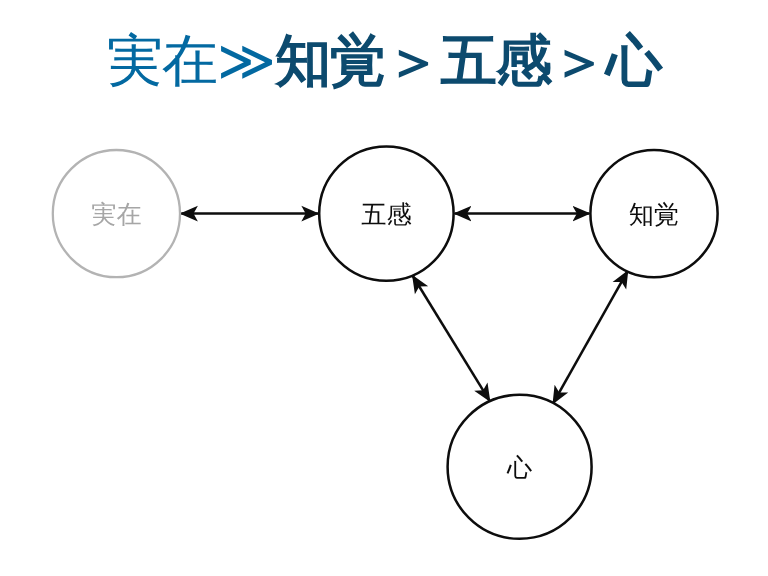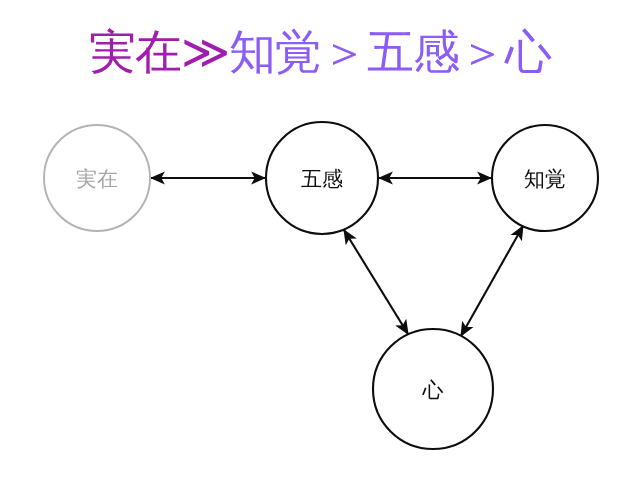--- a/index.html
+++ b/index.html
@@ -24,22 +24,22 @@
     left: 0;
     top: 22px;
     width: 640px;
     text-align: center;
     font-size: 47px;
     line-height: 60px;
     letter-spacing: -1px;
     white-space: nowrap;
     font-family: "DejaVu Sans", "Liberation Sans", sans-serif;
   }
-  #title .dim  { color: #a21caf; margin-top: 24px; }
-  #title .bold { color: #8b5cf6; font-weight: 400; }
+  #title .dim  { color: #0369a1; margin-top: 24px; }
+  #title .bold { color: #0c4a6e; font-weight: 700; }
   #diagram {
     position: absolute;
     left: 0;
     top: 0;
     width: 640px;
     height: 480px;
   }
   .node-label {
     font-size: 21px;
     font-family: "DejaVu Sans", "Liberation Sans", sans-serif;

